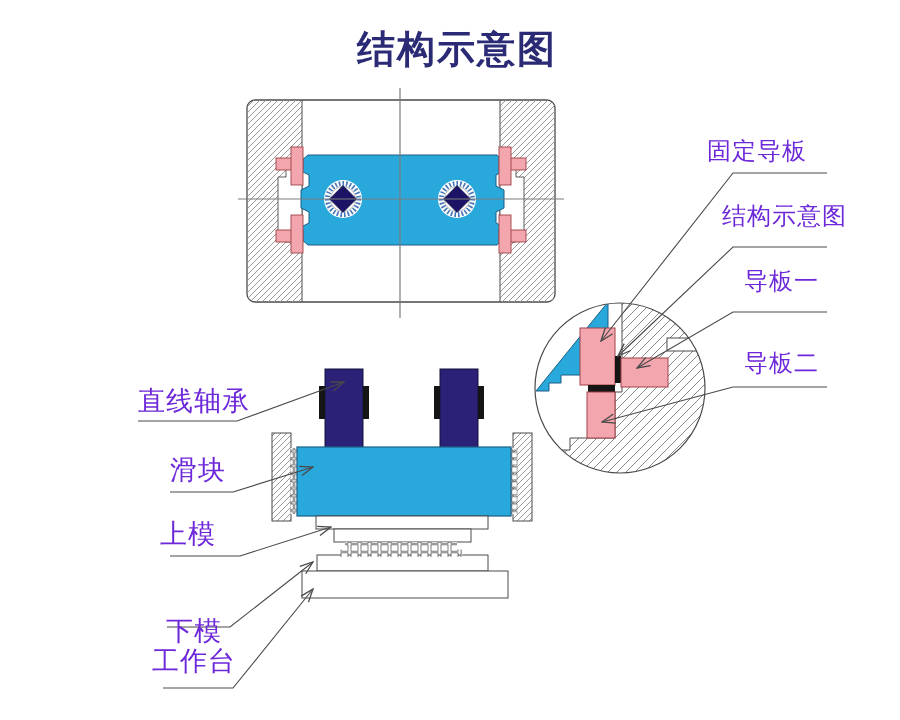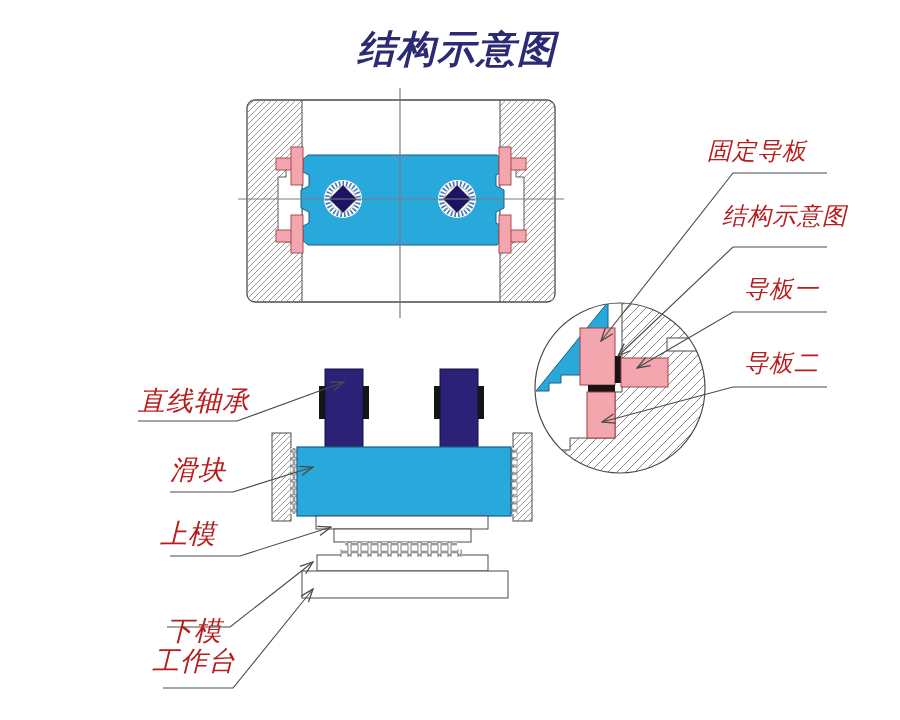--- a/index.html
+++ b/index.html
@@ -1,23 +1,22 @@
 <!DOCTYPE html>
 <html style="--title: #2b2a75; --cyan: #29a8dc; --cyan_border: #1c5f85; --navy: #2b2177; --diamond: #1b1464; --tick: #4576b8; --pink: #f3a6ad; --pink_border: #a04048; --line: #4a4a4a; --centerline: #7c7c7c; --hatch: #8f8f8f; --black_part: #151515;"><head>
 <meta charset="utf-8">
 <style>
   html,body{margin:0;padding:0;background:#ffffff;}
   #stage{
     position:relative;width:900px;height:700px;background:#fff;overflow:hidden;
     font-family:"Liberation Sans","DejaVu Sans",sans-serif;
-    font-style:italic;
   }
   #diagram-svg{position:absolute;left:0;top:0;}
   .lbl{
-    position:absolute;color:#b91c1c;white-space:nowrap;line-height:1;
+    position:absolute;color:#6d28d9;white-space:nowrap;line-height:1;
     font-family:"Liberation Sans","DejaVu Sans",sans-serif;
   }
   .lbl.left{font-size:27px;letter-spacing:1px;}
   .lbl.right{font-size:24px;letter-spacing:1px;}
   #page-title{
     position:absolute;left:337px;top:24px;width:240px;text-align:center;
     font-size:38px;font-weight:700;letter-spacing:2px;color:var(--title,#2b2a75);
   }
 </style>
 </head>
@@ -156,15 +155,15 @@
   </svg>
 
   <div class="lbl left" style="left:138px;top:388px">直线轴承</div>
   <div class="lbl left" style="left:170px;top:457px">滑块</div>
   <div class="lbl left" style="left:160px;top:521px">上模</div>
   <div class="lbl left" style="left:166px;top:618px">下模</div>
   <div class="lbl left" style="left:152px;top:648px">工作台</div>
 
   <div class="lbl right" style="left:707px;top:139px">固定导板</div>
   <div class="lbl right" style="left:722px;top:204px">结构示意图</div>
-  <div class="lbl right" style="left:744px;top:277px">导板一</div>
+  <div class="lbl right" style="left:744px;top:269px">导板一</div>
   <div class="lbl right" style="left:744px;top:351px">导板二</div>
 </div>
 
 </body></html>

